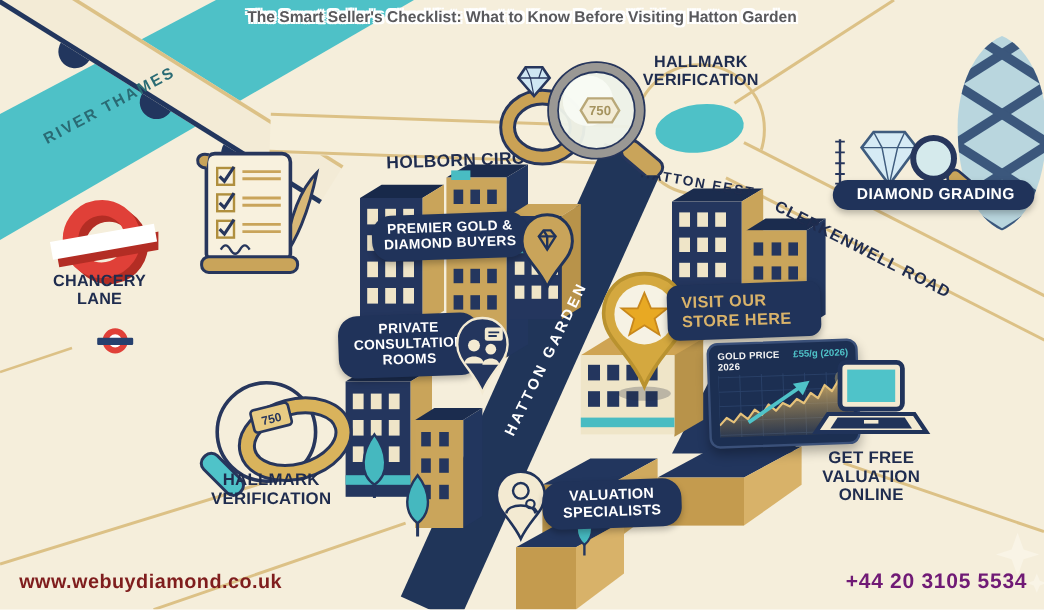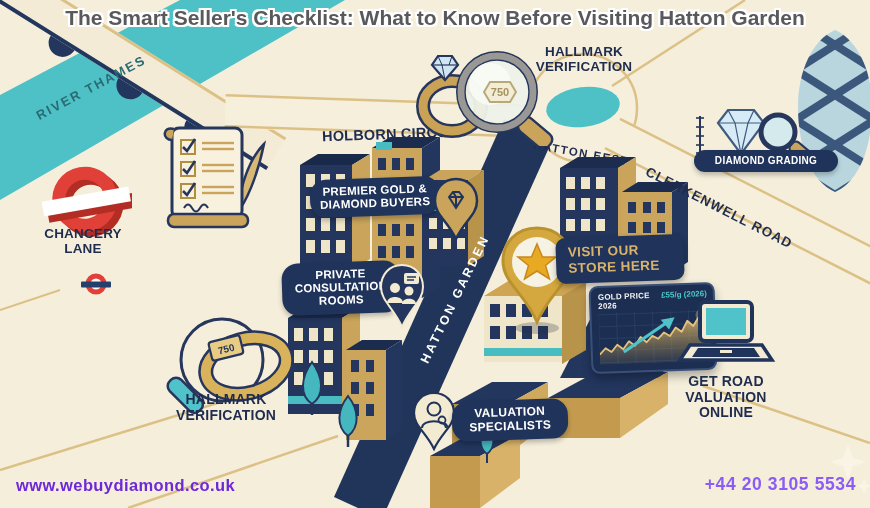--- a/index.html
+++ b/index.html
@@ -4,31 +4,31 @@
 <style>
   html,body{margin:0;padding:0;}
   body{font-family:"Liberation Sans","DejaVu Sans",sans-serif;}
   #stage{position:relative;width:870px;height:508px;background:#f5eedb;overflow:hidden;}
   .abs{position:absolute;}
   #map-svg{position:absolute;left:0;top:0;}
   .lbl{position:absolute;font-weight:bold;color:#1f2c4e;text-align:center;line-height:1.12;letter-spacing:.2px;}
   .pill{position:absolute;background:#20335a;color:#fff;font-weight:bold;text-align:center;
         border-radius:16px;padding:6px 9px;line-height:1.15;font-size:11.5px;letter-spacing:.3px;
         box-shadow:0 3px 5px rgba(0,0,0,.25);}
-  .title{position:absolute;left:0;top:6px;width:870px;text-align:center;font-size:21px;font-weight:bold;color:#59595c;
+  .title{position:absolute;left:0;top:6px;width:870px;text-align:center;font-size:13px;font-weight:bold;color:#59595c;
          text-shadow:-2px -2px 0 #fff,2px -2px 0 #fff,-2px 2px 0 #fff,2px 2px 0 #fff,0 2px 0 #fff,2px 0 0 #fff,-2px 0 0 #fff,0 -2px 0 #fff;}
   .road-text{position:absolute;color:#fff;font-weight:bold;letter-spacing:2.5px;font-size:12.5px;white-space:nowrap;}
   .river-text{position:absolute;color:#2a6b74;font-weight:bold;letter-spacing:2px;font-size:13px;white-space:nowrap;}
   .chart-card{position:absolute;left:590px;top:284px;width:126px;height:88px;background:#1c2f52;border:2px solid #3a5079;
               border-radius:9px;transform:rotate(-2deg);box-shadow:0 5px 10px rgba(0,0,0,.3);padding:5px 6px 2px 7px;box-sizing:border-box;}
   .chart-head{display:flex;align-items:flex-start;}
   .chart-title{width:54px;font-size:8px;font-weight:bold;color:#f2f2f2;line-height:1.15;letter-spacing:.2px;}
   .chart-price{margin-left:auto;font-size:8px;font-weight:bold;color:#4fc3c9;white-space:nowrap;}
-  .footer-web{position:absolute;left:16px;top:476px;font-size:16.5px;font-weight:bold;color:#6d28d9;letter-spacing:.4px;}
-  .footer-phone{position:absolute;right:14px;top:474px;font-size:17.5px;font-weight:bold;color:#8b5cf6;letter-spacing:.6px;}
+  .footer-web{position:absolute;left:16px;top:476px;font-size:16.5px;font-weight:bold;color:#7f1d1d;letter-spacing:.4px;}
+  .footer-phone{position:absolute;right:14px;top:474px;font-size:17.5px;font-weight:bold;color:#701a75;letter-spacing:.6px;}
   .store-pill{position:absolute;left:556px;top:236px;width:108px;background:#20335a;border-radius:10px;color:#d9b36a;
               font-weight:bold;font-size:13.5px;text-align:left;padding:7px 8px 7px 12px;line-height:1.18;transform:rotate(-2deg);
               letter-spacing:.4px;box-shadow:0 3px 6px rgba(0,0,0,.3);}
 </style>
 </head>
 <body>
 
 <div id="stage">
 
   <svg id="map-svg" width="870" height="508" viewBox="0 0 870 508">
@@ -346,21 +346,21 @@
         <polyline points="10,15 56,15" fill="none" stroke="#3f5c7e" stroke-width="1.2"></polyline>
         <polyline points="20,2 27,15 33,46" fill="none" stroke="#3f5c7e" stroke-width="1.2"></polyline>
         <polyline points="46,2 40,15 33,46" fill="none" stroke="#3f5c7e" stroke-width="1.2"></polyline>
       </g>
       <g transform="rotate(40 106 46)">
         <rect x="100" y="40" width="28" height="12" rx="5" fill="#c9a45a" stroke="#27365c" stroke-width="2.2"></rect>
       </g>
       <circle cx="88" cy="30" r="17" fill="#cfe9ee" fill-opacity="0.85" stroke="#27365c" stroke-width="5"></circle>
     </svg>
   </div>
-  <div class="pill" style="left:694px;top:150px;width:128px;font-size:10px;white-space:nowrap;padding:5px 8px;">DIAMOND GRADING</div>
+  <div class="pill" style="left:694px;top:150px;width:128px;font-size:13px;white-space:nowrap;padding:5px 20px;">DIAMOND GRADING</div>
 
   <div class="pill" style="left:310px;top:178px;width:112px;transform:rotate(-2deg);">PREMIER GOLD &amp; DIAMOND BUYERS</div>
   <div class="abs" style="left:430px;top:176px;">
     <svg width="52" height="66" viewBox="0 0 52 66">
       <path d="M26,3 C13,3 5,13 5,25 C5,39 18,45 26,63 C34,45 47,39 47,25 C47,13 39,3 26,3 Z" fill="#c9a45a" stroke="#20335a" stroke-width="2.5"></path>
       <g transform="translate(12,13)" fill="none" stroke="#20335a" stroke-width="2">
         <polygon points="7,8 11,3 17,3 21,8 14,19"></polygon>
         <polyline points="7,8 21,8"></polyline>
         <polyline points="11,3 14,8 14,19"></polyline>
       </g>
@@ -457,18 +457,18 @@
 
   <div class="abs" style="left:676px;top:298px;">
     <svg width="100" height="72" viewBox="0 0 100 72">
       <rect x="24" y="4" width="52" height="39" rx="5" fill="#f3ead2" stroke="#20335a" stroke-width="4"></rect>
       <rect x="30" y="10" width="40" height="27" fill="#4fc3c9"></rect>
       <polygon points="14,47 86,47 96,62 4,62" fill="#f3ead2" stroke="#20335a" stroke-width="3.5"></polygon>
       <polygon points="22,50 78,50 84,59 16,59" fill="#20335a"></polygon>
       <rect x="44" y="52" width="12" height="3" fill="#f3ead2"></rect>
     </svg>
   </div>
-  <div class="lbl" style="left:676px;top:374px;width:100px;font-size:14px;">GET ROAD VALUATION ONLINE</div>
+  <div class="lbl" style="left:676px;top:374px;width:100px;font-size:14px;">GET FREE VALUATION ONLINE</div>
 
   <div class="footer-web">www.webuydiamond.co.uk</div>
   <div class="footer-phone">+44 20 3105 5534</div>
 
 </div>
 
 </body></html>

